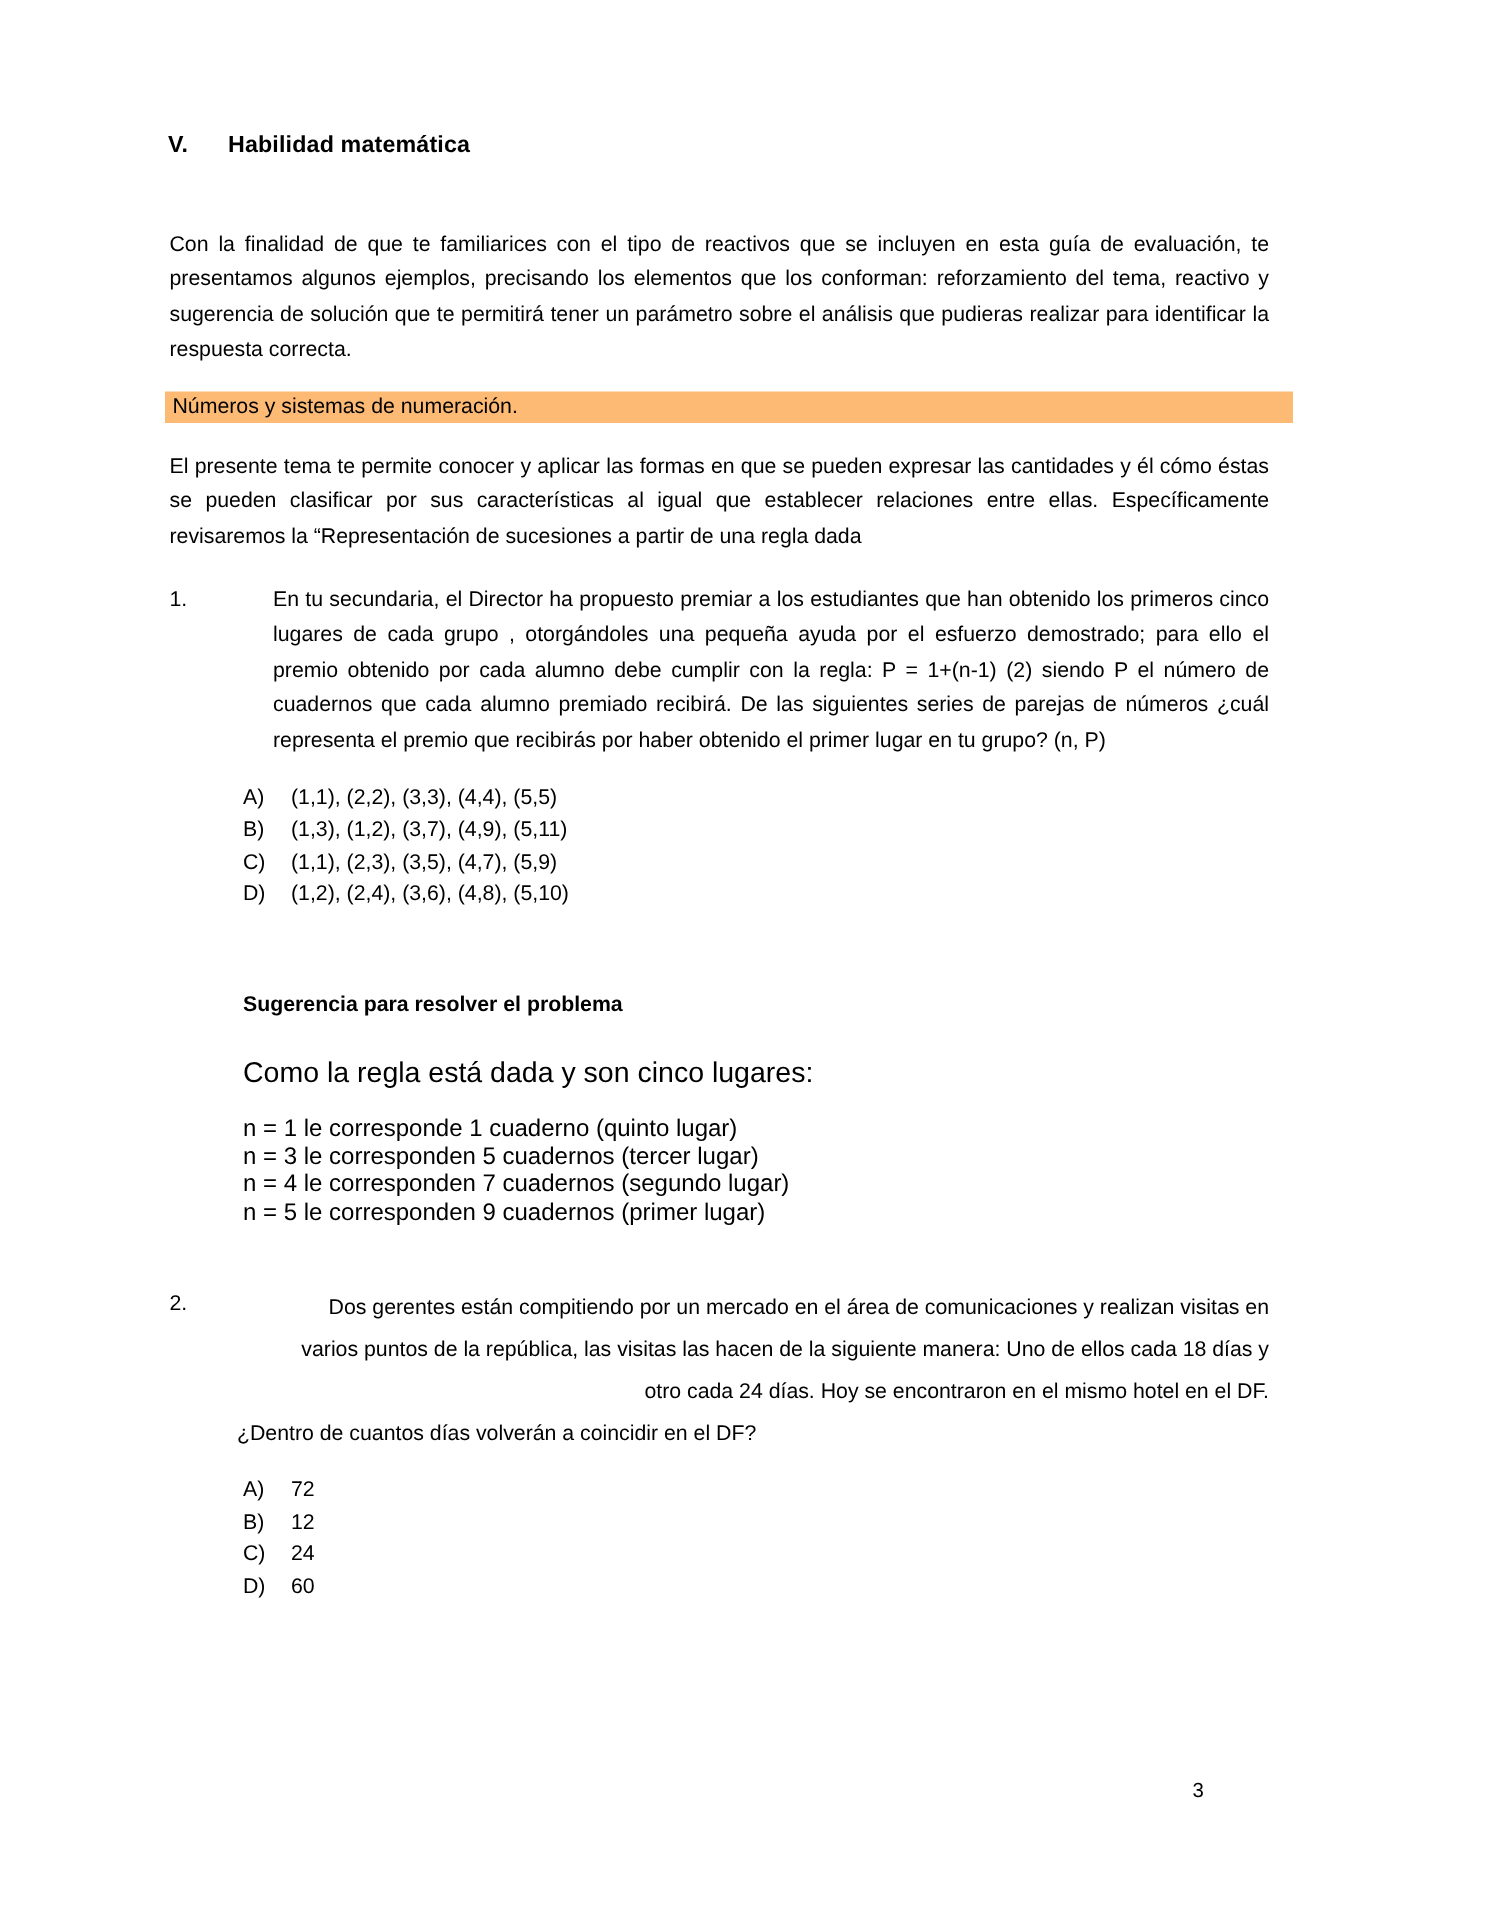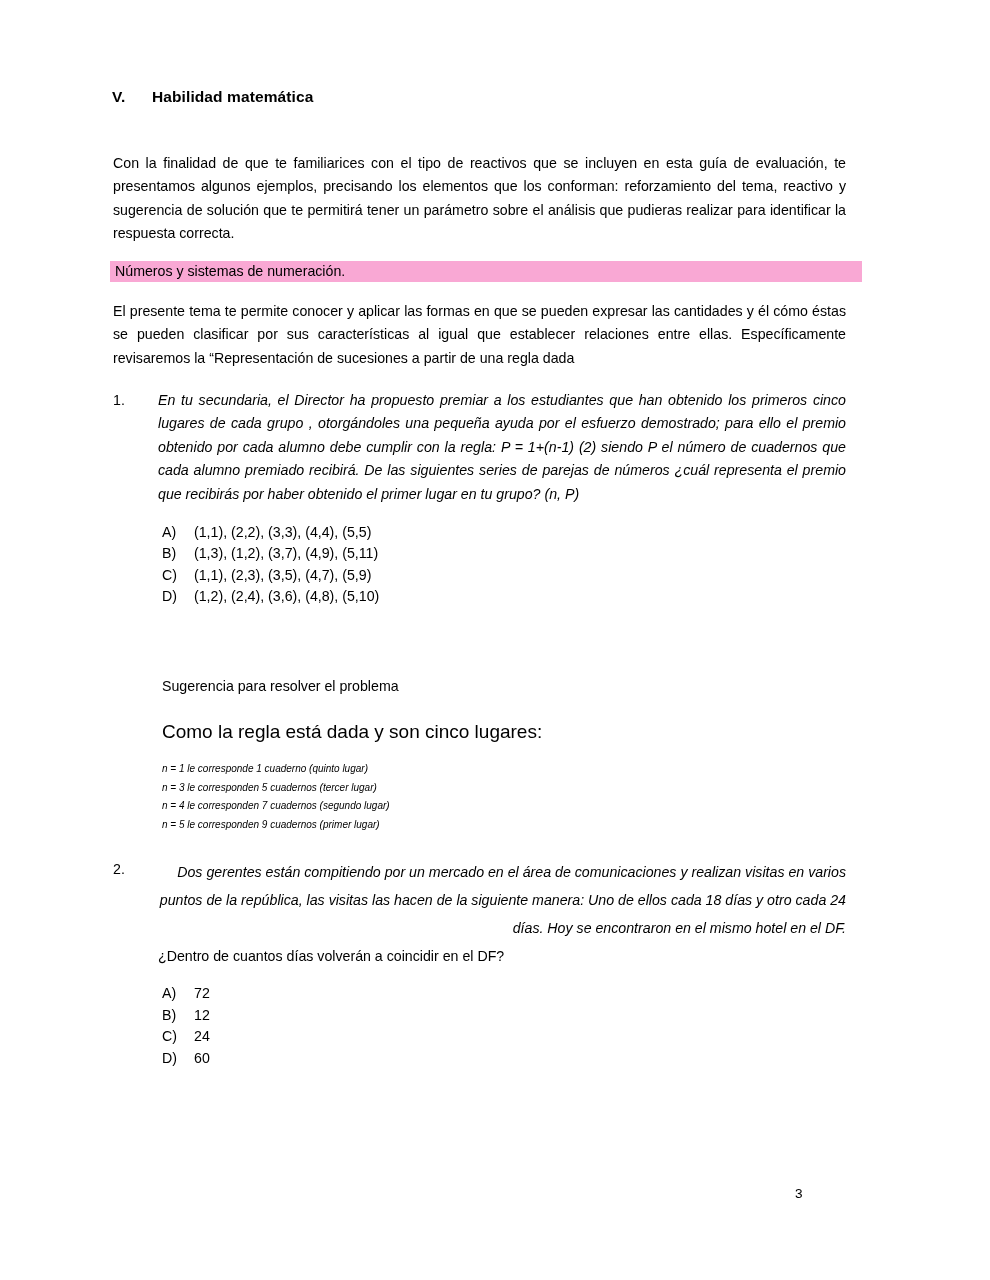--- a/index.html
+++ b/index.html
@@ -54,21 +54,21 @@
     width: 733px;
   }
 
   
   .topic-bar {
     position: absolute;
     left: 110px;
     top: 261px;
     width: 752px;
     height: 21px;
-    background: #f9a8d4;
+    background: #fdba74;
   }
   .topic-bar span {
     position: absolute;
     left: 5px;
     top: 1px;
     font-size: 14.2px;
     line-height: 19px;
     white-space: nowrap;
   }
 
@@ -86,26 +86,25 @@
   }
   .q-num {
     position: absolute;
     left: 0;
     top: 0;
     width: 40px;
     font-size: 14.2px;
     line-height: 23.4px;
   }
   .q-body {
-    margin-left: 45px;
+    margin-left: 69px;
     font-size: 14.2px;
     line-height: 23.4px;
     text-align: justify;
     text-justify: inter-word;
-    font-style: italic;
   }
   .q-body.left { text-align: right; }
 
   #question-1 { top: 389px; }
   #question-2 { top: 858px; }
   #question-2 .q-body { line-height: 28px; }
 
   
   .options {
     position: absolute;
@@ -129,37 +128,35 @@
 
   
   #suggestion {
     position: absolute;
     left: 162px;
     top: 660px;
     width: 690px;
   }
   .sugg-heading {
     font-size: 14.2px;
-    font-weight: normal;
+    font-weight: bold;
     line-height: 20px;
-    margin-top: 16px;
   }
   .sugg-intro {
     font-size: 19px;
     line-height: 20px;
     margin-top: 26px;
   }
   .sugg-lines {
     margin-top: 18px;
   }
   .sugg-line {
-    font-size: 10px;
+    font-size: 16px;
     line-height: 18.5px;
     white-space: nowrap;
-    font-style: italic;
   }
 
   
   #q2-subquestion {
     position: absolute;
     left: 158px;
     top: 946px;
     font-size: 14.2px;
     line-height: 21px;
     white-space: nowrap;

